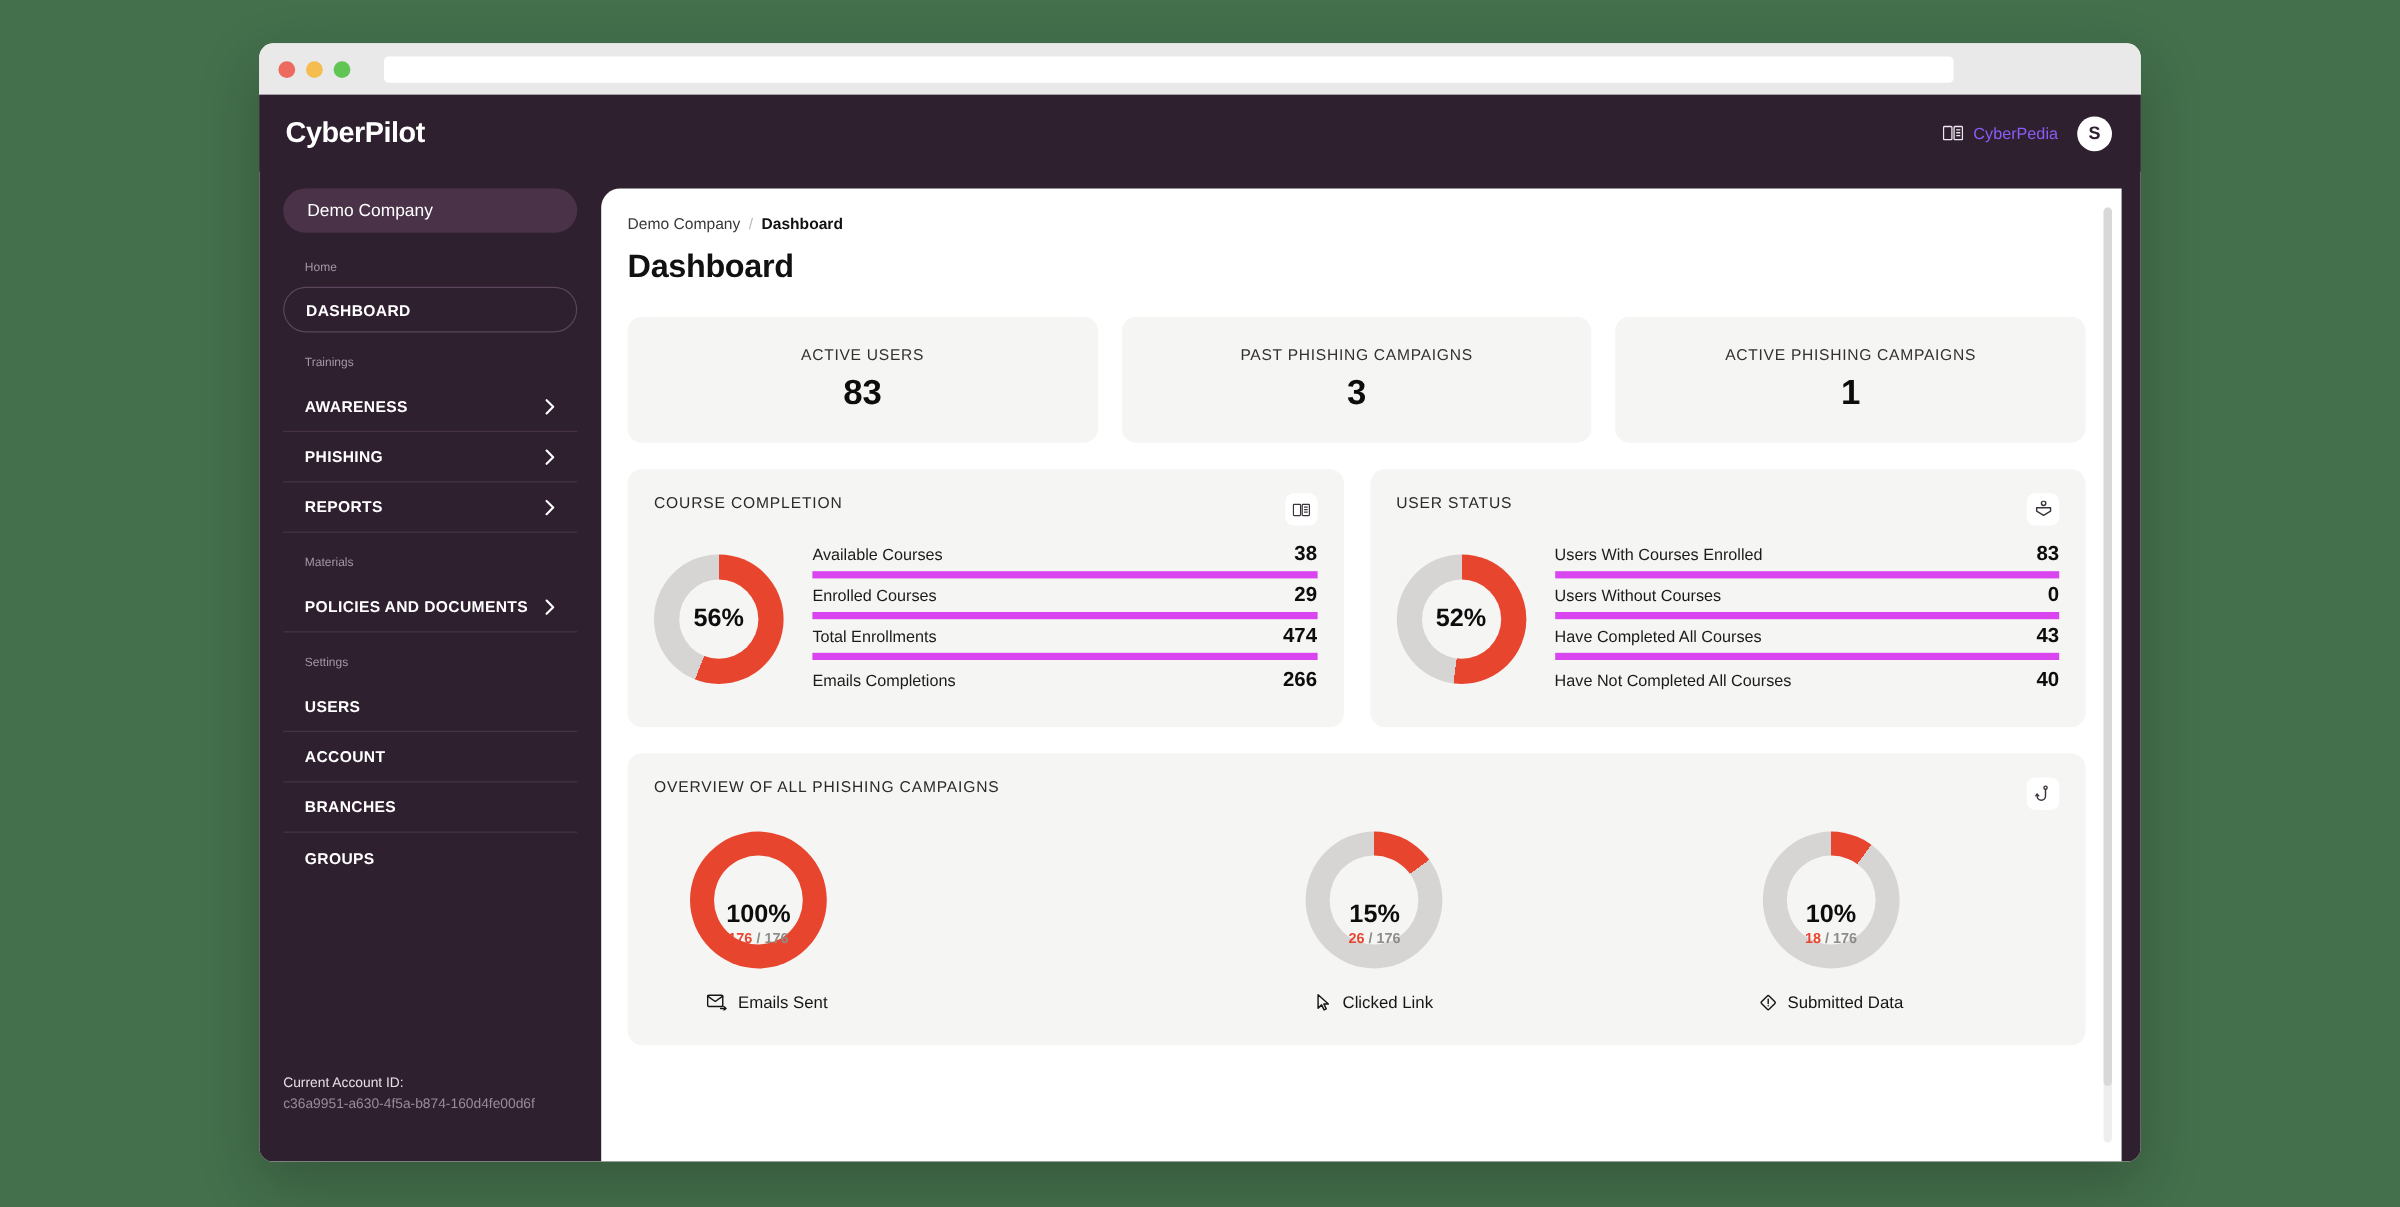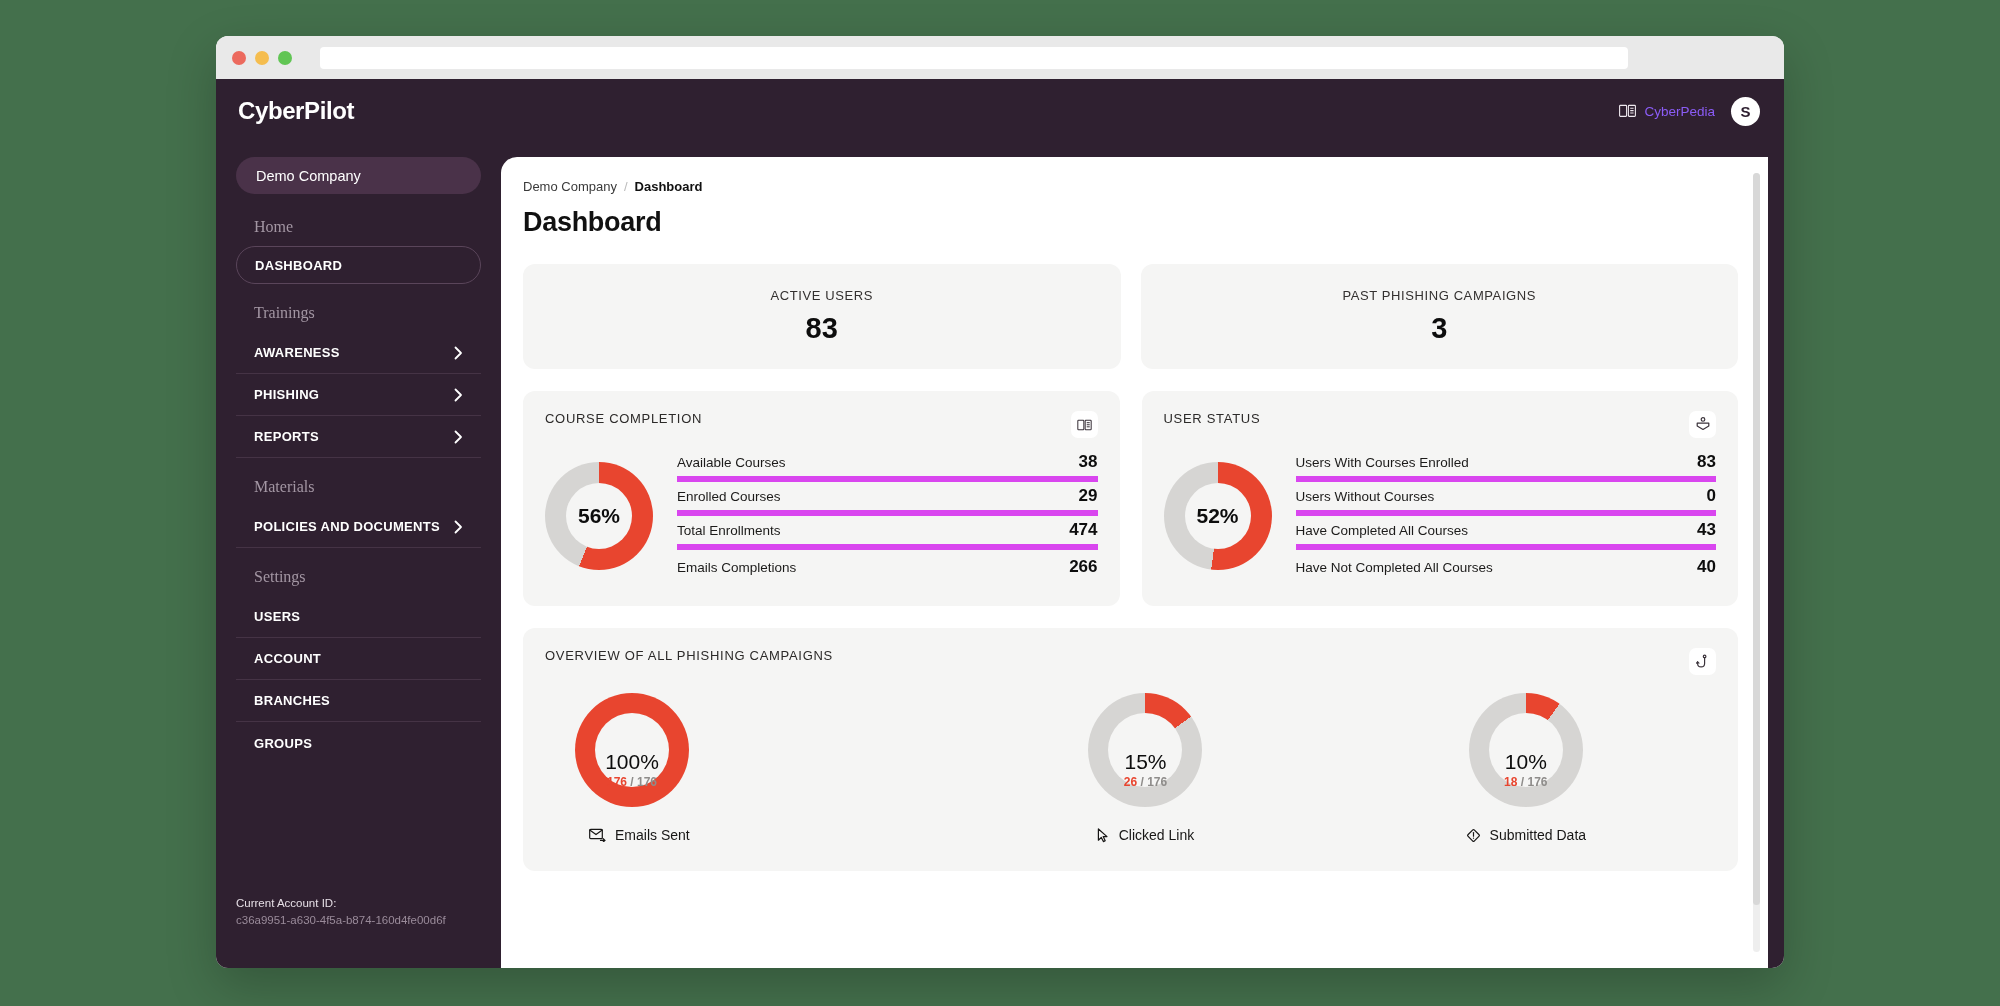--- a/index.html
+++ b/index.html
@@ -82,24 +82,23 @@
     background: #4a3249;
     border-radius: 22px;
     height: 37px;
     display: flex; align-items: center;
     padding: 0 20px;
     font-size: 14.5px;
     color: #ffffff;
     margin-bottom: 24px;
   }
   .nav-section-label {
-    font-size: 16px;
+    font-size: 10px;
     color: #a396a3;
     margin: 20px 0 10px 18px;
-    font-family: Liberation Serif, serif;
   }
   .nav-pill {
     height: 38px;
     border: 1px solid #5a455a;
     border-radius: 20px;
     display: flex; align-items: center;
     padding: 0 18px;
     font-size: 13px;
     font-weight: bold;
     letter-spacing: 0.3px;
@@ -249,21 +248,21 @@
     position: absolute;
     left: 50%; top: 50%;
     transform: translate(-50%,-50%);
     width: 74px; height: 74px;
     background: #f5f5f4;
     border-radius: 50%;
     display: flex; flex-direction: column;
     align-items: center; justify-content: center;
     gap: 1px;
   }
-  .bigdonut .pct { font-size: 21px; font-weight: normal; color: #0d0d0d; margin-top: 38px; }
+  .bigdonut .pct { font-size: 21px; font-weight: bold; color: #0d0d0d; margin-top: 38px; }
   .bigdonut .frac { font-size: 12px; font-weight: bold; }
   .bigdonut .frac .num { color: #e8452f; }
   .bigdonut .frac .den { color: #8e8c8a; }
   .phish-label {
     margin-top: 20px;
     display: flex; align-items: center; gap: 9px;
     font-size: 14px; color: #171615;
   }
   .phish-col.left { align-items: flex-start; padding-left: 30px; }
   .phish-col.left .phish-label { align-self: flex-start; padding-left: 14px; }
@@ -393,20 +392,24 @@
 
       <div class="stat-row">
         <div class="stat-card">
           <span class="stat-label">ACTIVE USERS</span>
           <span class="stat-value">83</span>
         </div>
         <div class="stat-card">
           <span class="stat-label">PAST PHISHING CAMPAIGNS</span>
           <span class="stat-value">3</span>
         </div>
+        <div class="stat-card">
+          <span class="stat-label">ACTIVE PHISHING CAMPAIGNS</span>
+          <span class="stat-value">1</span>
+        </div>
       </div>
 
       <div class="mid-row">
 
         <div class="panel">
           <div class="panel-head">
             <span class="panel-title">COURSE COMPLETION</span>
             <span class="panel-icon">
               <svg width="15" height="12" viewBox="0 0 17 14" fill="none" stroke="#3b333b" stroke-width="1.2">
                 <rect x="0.7" y="1.5" width="7" height="11" rx="0.8"></rect>

